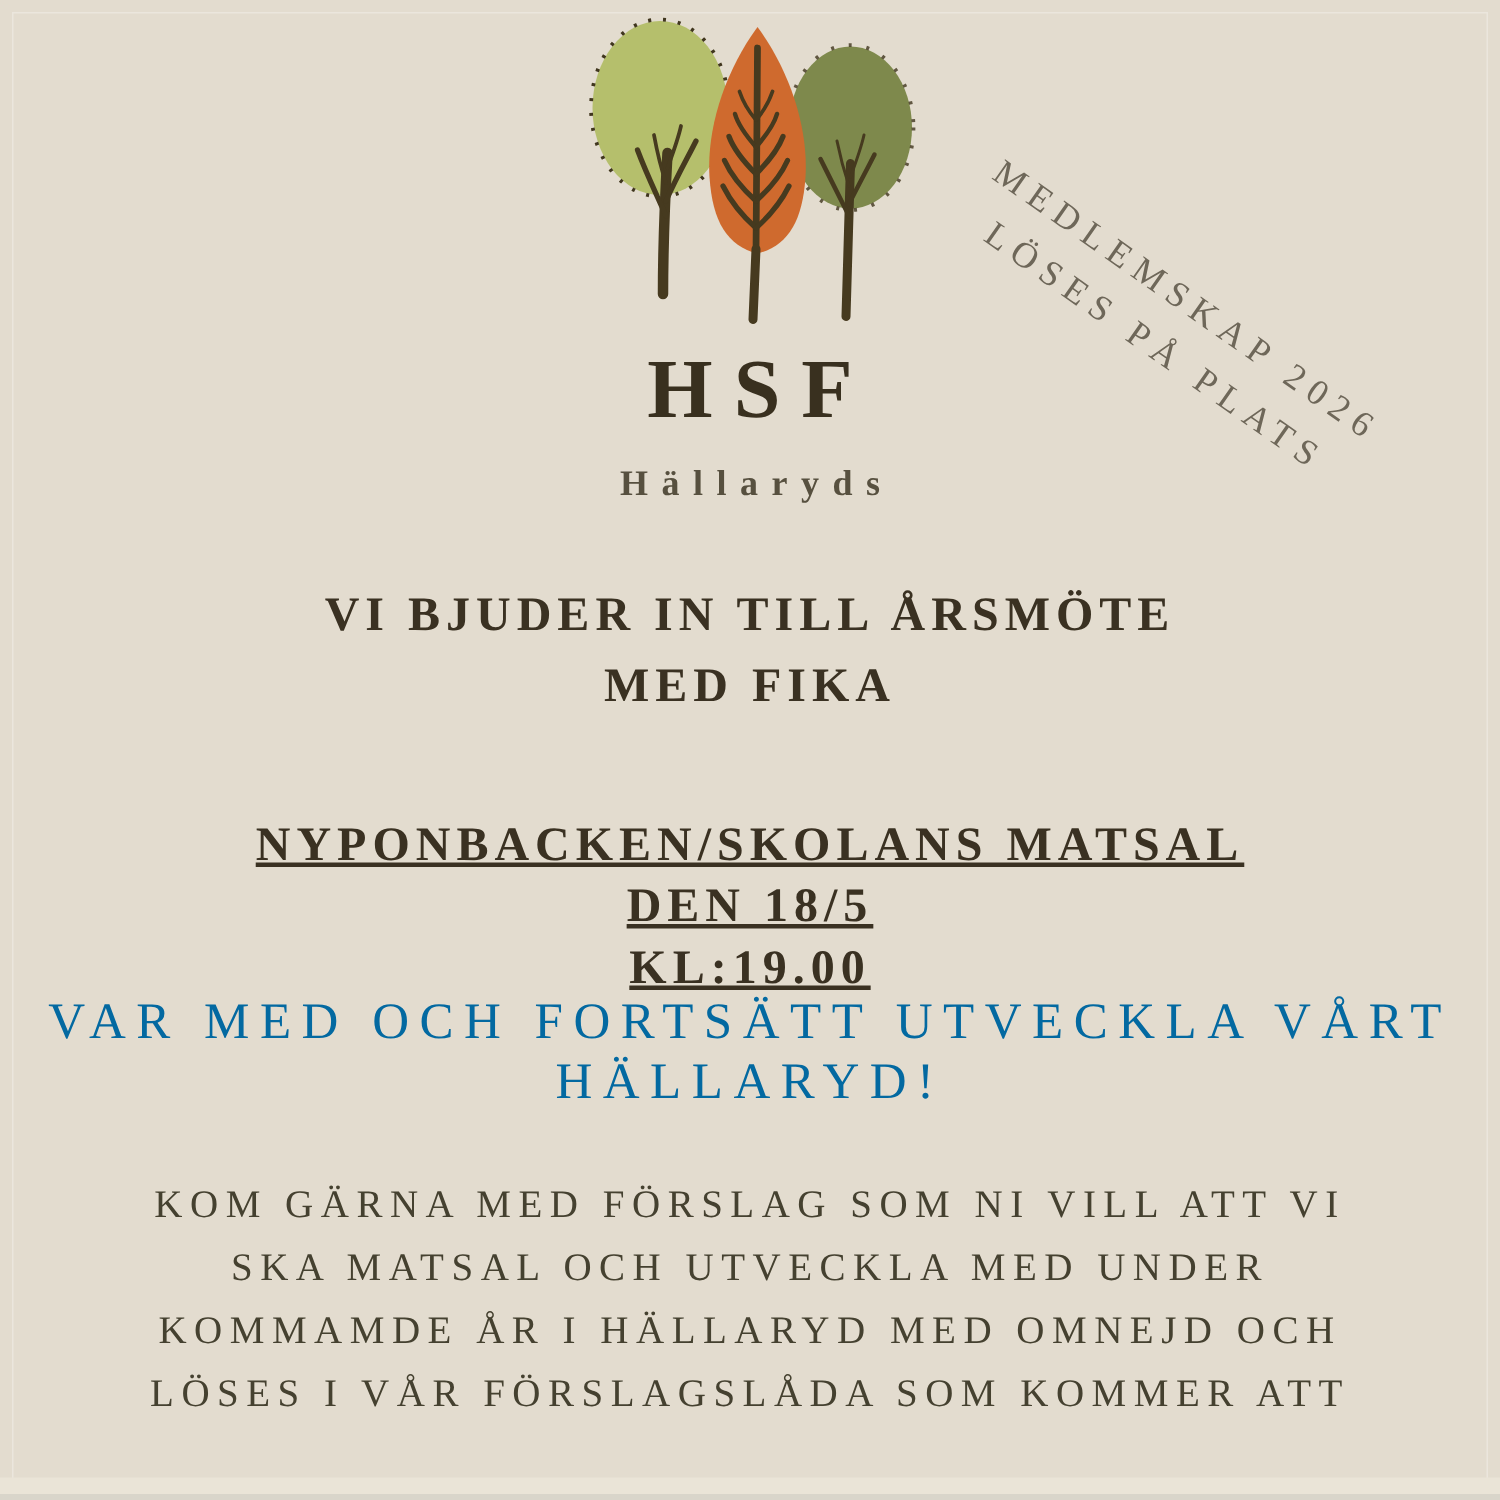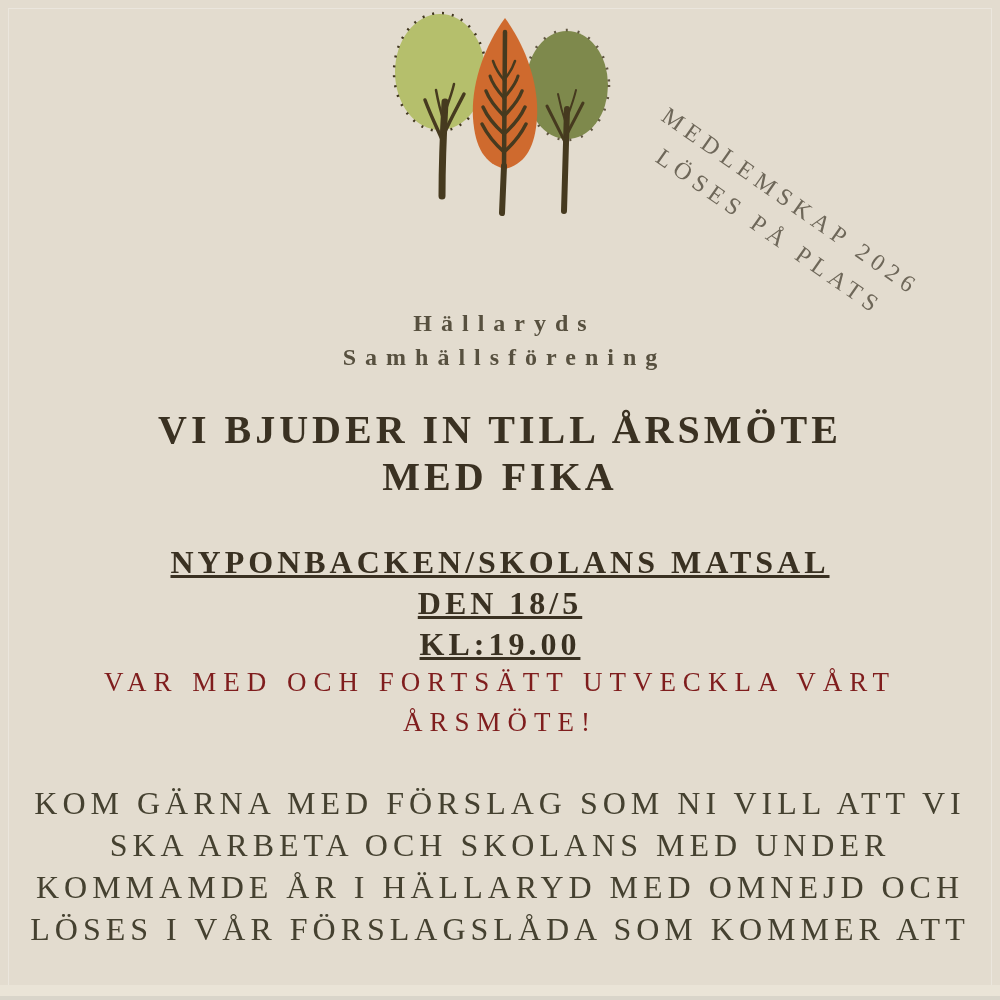--- a/index.html
+++ b/index.html
@@ -56,46 +56,46 @@
   .org-name {
     top: 306px;
     font-size: 24px;
     letter-spacing: 9px;
     padding-left: 9px;
     line-height: 34px;
     color: #57503f;
     font-weight: bold;
   }
   .invite {
-    top: 406px;
-    font-size: 40px;
+    top: 386px;
+    font-size: 32px;
     font-weight: bold;
     letter-spacing: 4px;
     line-height: 47px;
     color: #3a3122;
   }
   .details {
     top: 542px;
     font-size: 32px;
     font-weight: bold;
     letter-spacing: 4px;
     line-height: 41px;
     color: #3a3122;
     text-decoration: underline;
   }
   .cta {
     top: 662px;
-    font-size: 27px;
+    font-size: 34px;
     letter-spacing: 7px;
     line-height: 40px;
-    color: #7f1d1d;
+    color: #0369a1;
   }
   .proposal {
     top: 782px;
-    font-size: 32px;
+    font-size: 26px;
     letter-spacing: 5px;
     line-height: 42px;
     color: #454130;
   }
   .bottom-strip-light {
     position: absolute;
     left: 0; right: 0; bottom: 4px;
     height: 11px;
     background: #eae4d7;
   }
@@ -155,45 +155,45 @@
         <path d="M182 112 C186 101 189 93 191 84" stroke-width="2"></path>
       </g>
     </svg>
   </div>
 
   <div class="membership">
     <div>MEDLEMSKAP 2026</div>
     <div>LÖSES PÅ PLATS</div>
   </div>
 
+  <div class="center-text hsf-title">HSF</div>
 
   <div class="center-text org-name">
     <div>Hällaryds</div>
-    <div>Samhällsförening</div>
   </div>
 
   <div class="center-text invite">
     <div>VI BJUDER IN TILL ÅRSMÖTE</div>
     <div>MED FIKA</div>
   </div>
 
   <div class="center-text details">
     <div>NYPONBACKEN/SKOLANS MATSAL</div>
     <div>DEN 18/5</div>
     <div>KL:19.00</div>
   </div>
 
   <div class="center-text cta">
     <div>VAR MED OCH FORTSÄTT UTVECKLA VÅRT</div>
-    <div>ÅRSMÖTE!</div>
+    <div>HÄLLARYD!</div>
   </div>
 
   <div class="center-text proposal">
     <div>KOM GÄRNA MED FÖRSLAG SOM NI VILL ATT VI</div>
-    <div>SKA ARBETA OCH SKOLANS MED UNDER</div>
+    <div>SKA MATSAL OCH UTVECKLA MED UNDER</div>
     <div>KOMMAMDE ÅR I HÄLLARYD MED OMNEJD OCH</div>
     <div>LÖSES I VÅR FÖRSLAGSLÅDA SOM KOMMER ATT</div>
   </div>
 
   <div class="bottom-strip-light"></div>
   <div class="bottom-strip-dark"></div>
 
 </div>
 
 </body></html>

